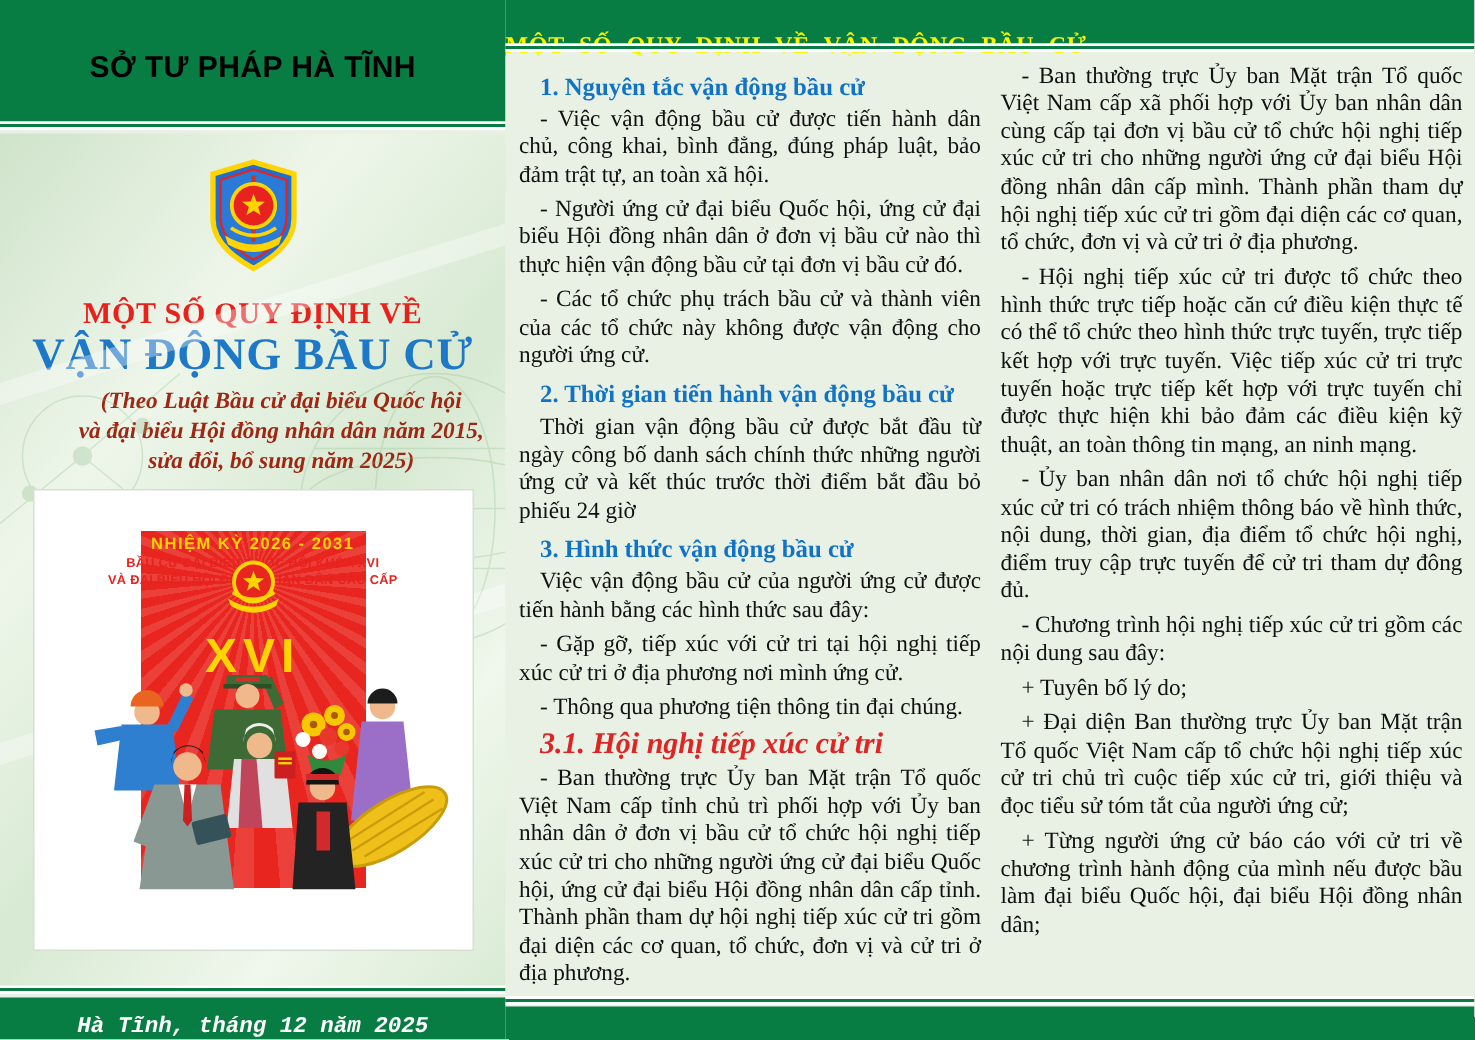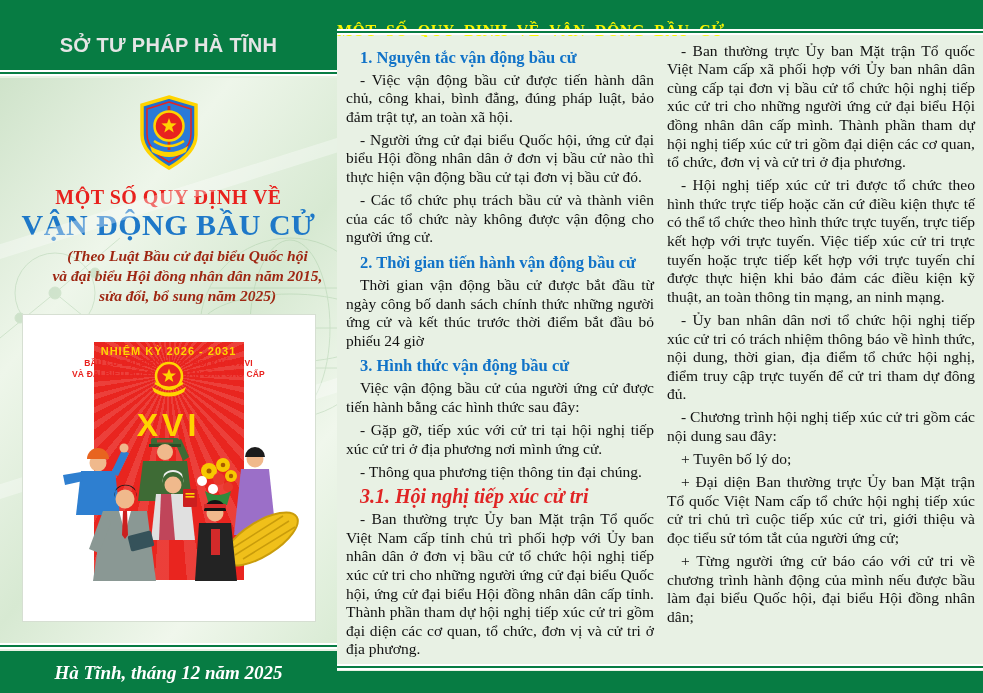--- a/index.html
+++ b/index.html
@@ -7,29 +7,29 @@
               font-family:"Liberation Serif", serif; }
   .page { position:relative; width:983px; height:693px; }
 
   
   .stripe { height:8px; background:linear-gradient(to bottom,
             #ffffff 0 2px, #077c43 2px 4px, #ffffff 4px 6px, transparent 6px); }
 
   
   .left-panel { position:absolute; left:0; top:0; width:337px; height:693px;
                 display:flex; flex-direction:column; }
-  .lp-header { height:70px; background:#077c43; color:#e5e5e5; text-align:center;
+  .lp-header { height:81px; background:#077c43; color:#000000; text-align:center;
                font-family:"Liberation Sans", sans-serif; font-weight:bold;
                font-size:20px; padding-top:34px; letter-spacing:0.3px; }
   .lp-body { flex:1; position:relative; text-align:center; overflow:hidden;
              background:linear-gradient(128deg,#cfe3ca 0%,#eef6ea 30%,#d7e9d2 55%,#f0f7ec 78%,#d9ebd4 100%); }
   .lp-deco { position:absolute; inset:0; pointer-events:none; }
-  .lp-footer { height:42px; background:#077c43; color:#ffffff; text-align:center;
-               font-family:Liberation Serif, serif; font-weight:bold; font-style:italic;
-               font-size:19px; padding-top:11px; }
+  .lp-footer { height:28px; background:#077c43; color:#ffffff; text-align:center;
+               font-family:Liberation Mono, monospace; font-weight:bold; font-style:italic;
+               font-size:15px; padding-top:11px; }
 
   .emblem-wrap { margin-top:16px; }
   .lp-title1 { margin-top:12px; font-weight:bold; font-size:20px; color:#e8211d; letter-spacing:0.5px; }
   .lp-title2 { font-weight:bold; font-size:30px; color:#1e78c8; letter-spacing:0.5px; line-height:1.05; }
   .lp-subtitle { margin-top:5px; font-weight:bold; font-style:italic; font-size:15.5px;
                  color:#9e2612; line-height:1.3;padding-left:38px; }
 
   
   .poster { position:relative; margin:9px auto 0; width:292px; height:306px;
             background:#ffffff; box-shadow:0 0 0 1px #d6dfd2; overflow:hidden; }

